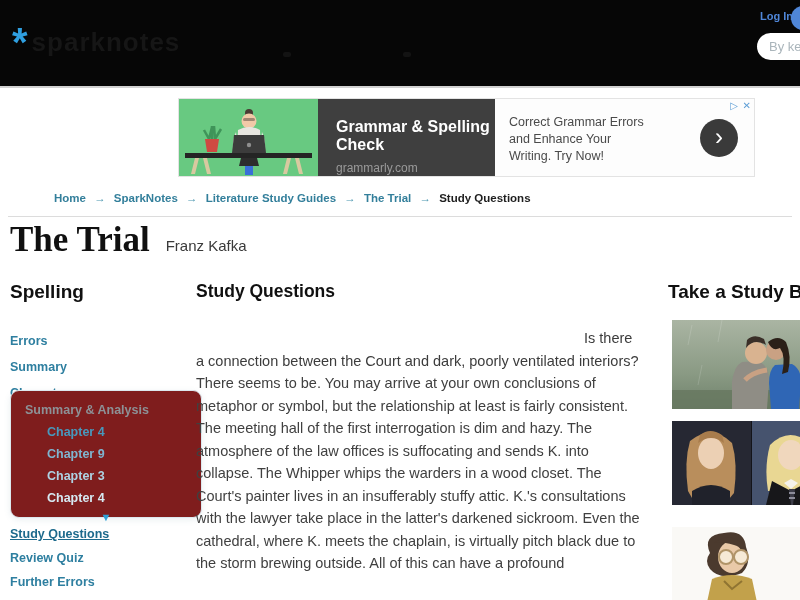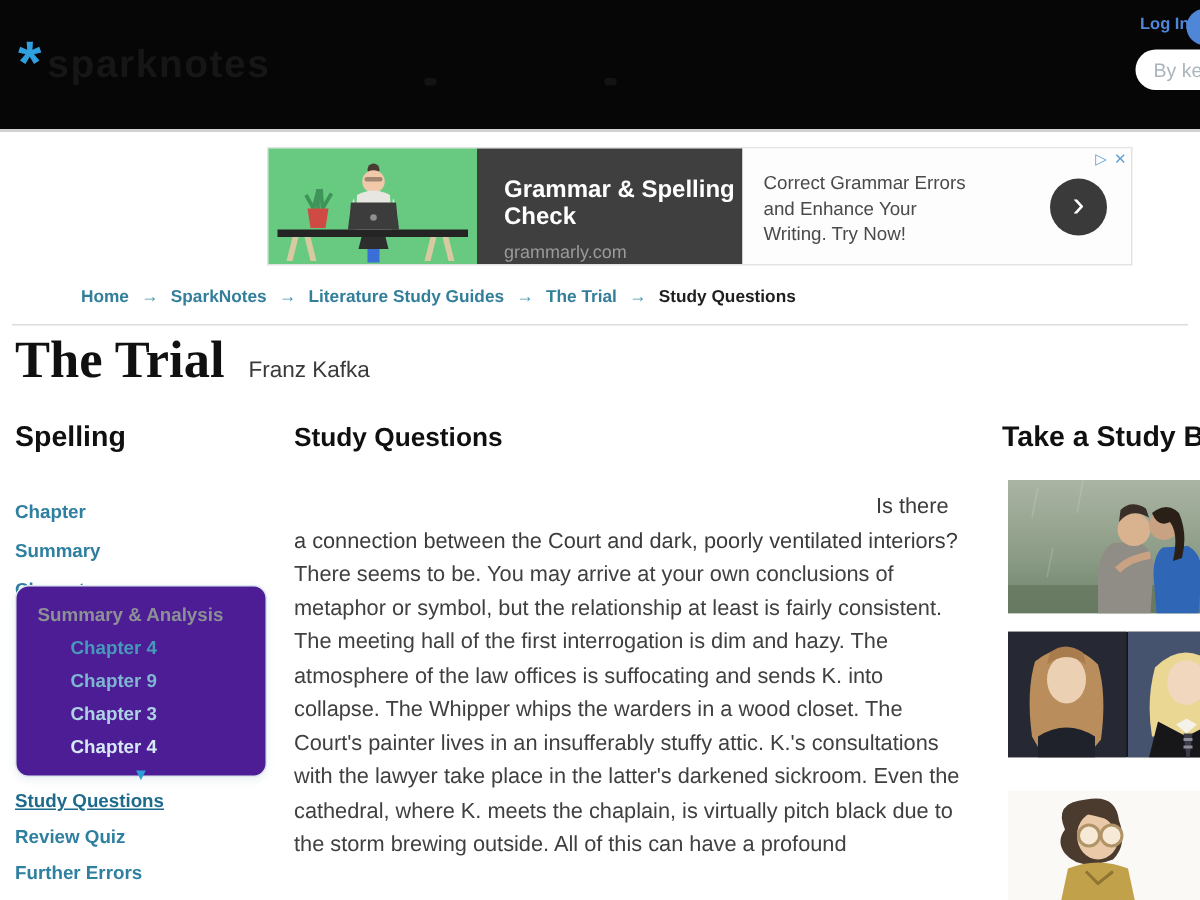--- a/index.html
+++ b/index.html
@@ -52,23 +52,23 @@
   .title-row { position: absolute; left: 10px; top: 220px; display: flex; align-items: baseline; }
   .book-title { font-family: "Liberation Serif", serif; font-size: 35px; font-weight: bold; color: #101010; }
   .book-author { font-size: 15px; color: #3a3a3a; margin-left: 16px; }
 
   
   .contents-col { position: absolute; left: 10px; top: 281px; width: 178px; }
   .contents-heading { font-size: 19px; font-weight: bold; color: #101010; }
   .side-link { font-size: 12.5px; font-weight: bold; color: #2e7fa0; cursor: pointer; margin-top: 10px; }
   .side-links-top { margin-top: 31px; }
   .side-links-top .side-link { margin-top: 0; margin-bottom: 12px; }
-  .analysis-box { position: absolute; left: 0px; top: 109px; width: 168px; height: 128px;
+  .analysis-box { position: absolute; left: 0px; top: 109px; width: 192px; height: 128px;
     border: 1px solid #dde8ee; border-radius: 9px; box-shadow: 0 2px 6px rgba(90,130,150,0.12);
-    padding: 12px 14px 8px 14px; background: #4c1d95; }
+    padding: 12px 14px 8px 14px; background: #7f1d1d; }
   .analysis-heading { font-size: 12.5px; font-weight: bold; color: #8d9196; }
   .chapter-link { font-size: 12.5px; font-weight: bold; margin: 8px 0 0 22px; cursor: pointer; }
   .ch1 { color: #4898bc; } .ch2 { color: #7fb5d0; } .ch3 { color: #aed2e3; } .ch4 { color: #d6e9f2; }
   .expand-arrow { text-align: center; color: #2e9fd6; font-size: 11px; margin-top: 6px; cursor: pointer; }
   .side-links-bottom { position: absolute; left: 0; top: 246px; }
   .side-link.active { color: #1d6a8c; text-decoration: underline; }
   .side-links-bottom .side-link { margin: 0 0 10px 0; }
 
   
   .main-col { position: absolute; left: 196px; top: 281px; width: 445px; }
@@ -159,21 +159,21 @@
 <div class="divider"></div>
 
 <div class="title-row">
   <span class="book-title">The Trial</span>
   <span class="book-author">Franz Kafka</span>
 </div>
 
 <div class="contents-col">
   <div class="contents-heading">Spelling</div>
   <div class="side-links-top">
-    <div class="side-link">Chapter</div>
+    <div class="side-link">Errors</div>
     <div class="side-link">Summary</div>
     <div class="side-link">Characters</div>
   </div>
   <div class="analysis-box">
     <div class="analysis-heading">Summary &amp; Analysis</div>
     <div class="chapter-link ch1">Chapter 4</div>
     <div class="chapter-link ch2">Chapter 9</div>
     <div class="chapter-link ch3">Chapter 3</div>
     <div class="chapter-link ch4">Chapter 4</div>
     <div class="expand-arrow">▼</div>

